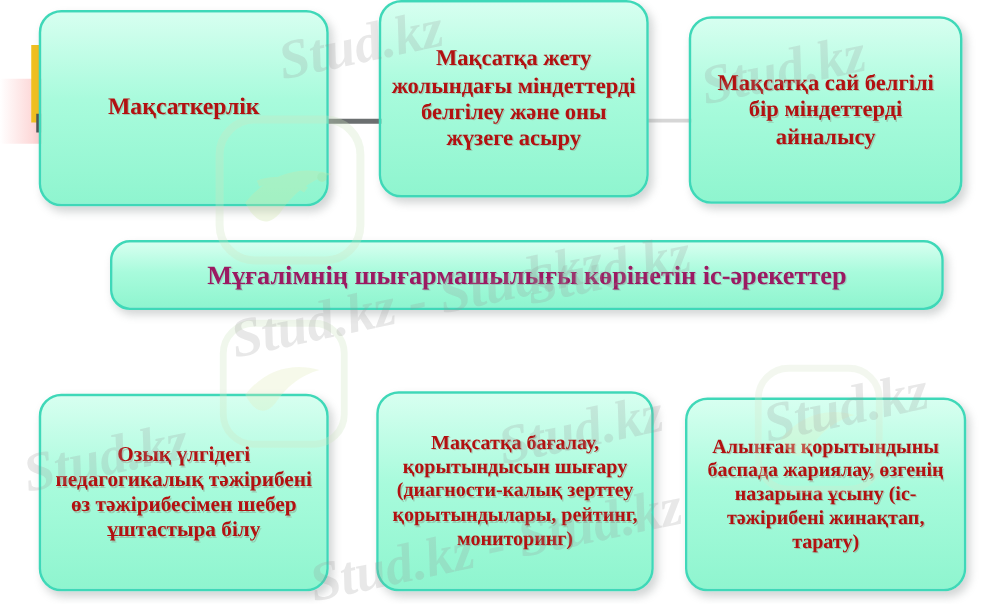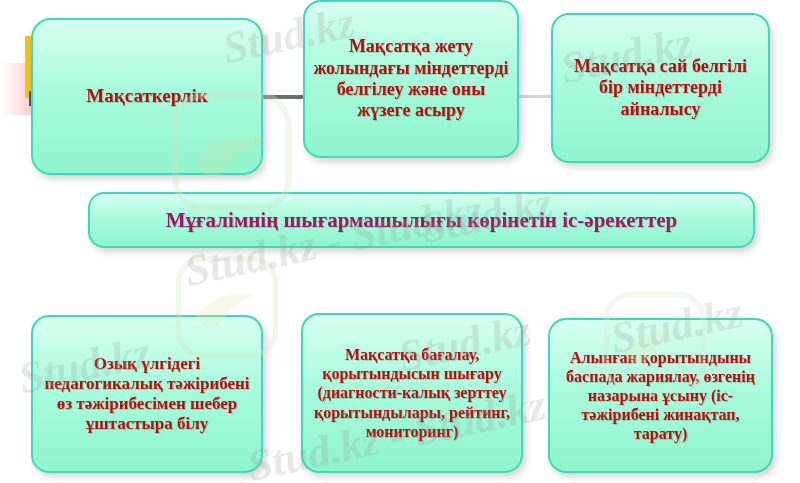--- a/index.html
+++ b/index.html
@@ -113,21 +113,21 @@
     font-weight: bold;
     font-family: "Liberation Serif", "DejaVu Serif", serif;
     line-height: 1.19;
     letter-spacing: 0px;
     padding: 0 8px;
     text-shadow: 1px 1px 0 rgba(120,20,20,0.20);
   }
 
   
   #box-top-1 {
-    left: 31px; top: 18px; width: 232px; height: 157px; border-radius: 20px;
+    left: 31px; top: 8px; width: 232px; height: 157px;
   }
   #box-top-1 .box-text { font-size: 19px; }
 
   #box-top-2 {
     left: 303px; top: 0px; width: 216px; height: 158px;
   }
   #box-top-2 .box-text { font-size: 18px; }
 
   #box-top-3 {
     left: 551px; top: 13px; width: 219px; height: 150px;

